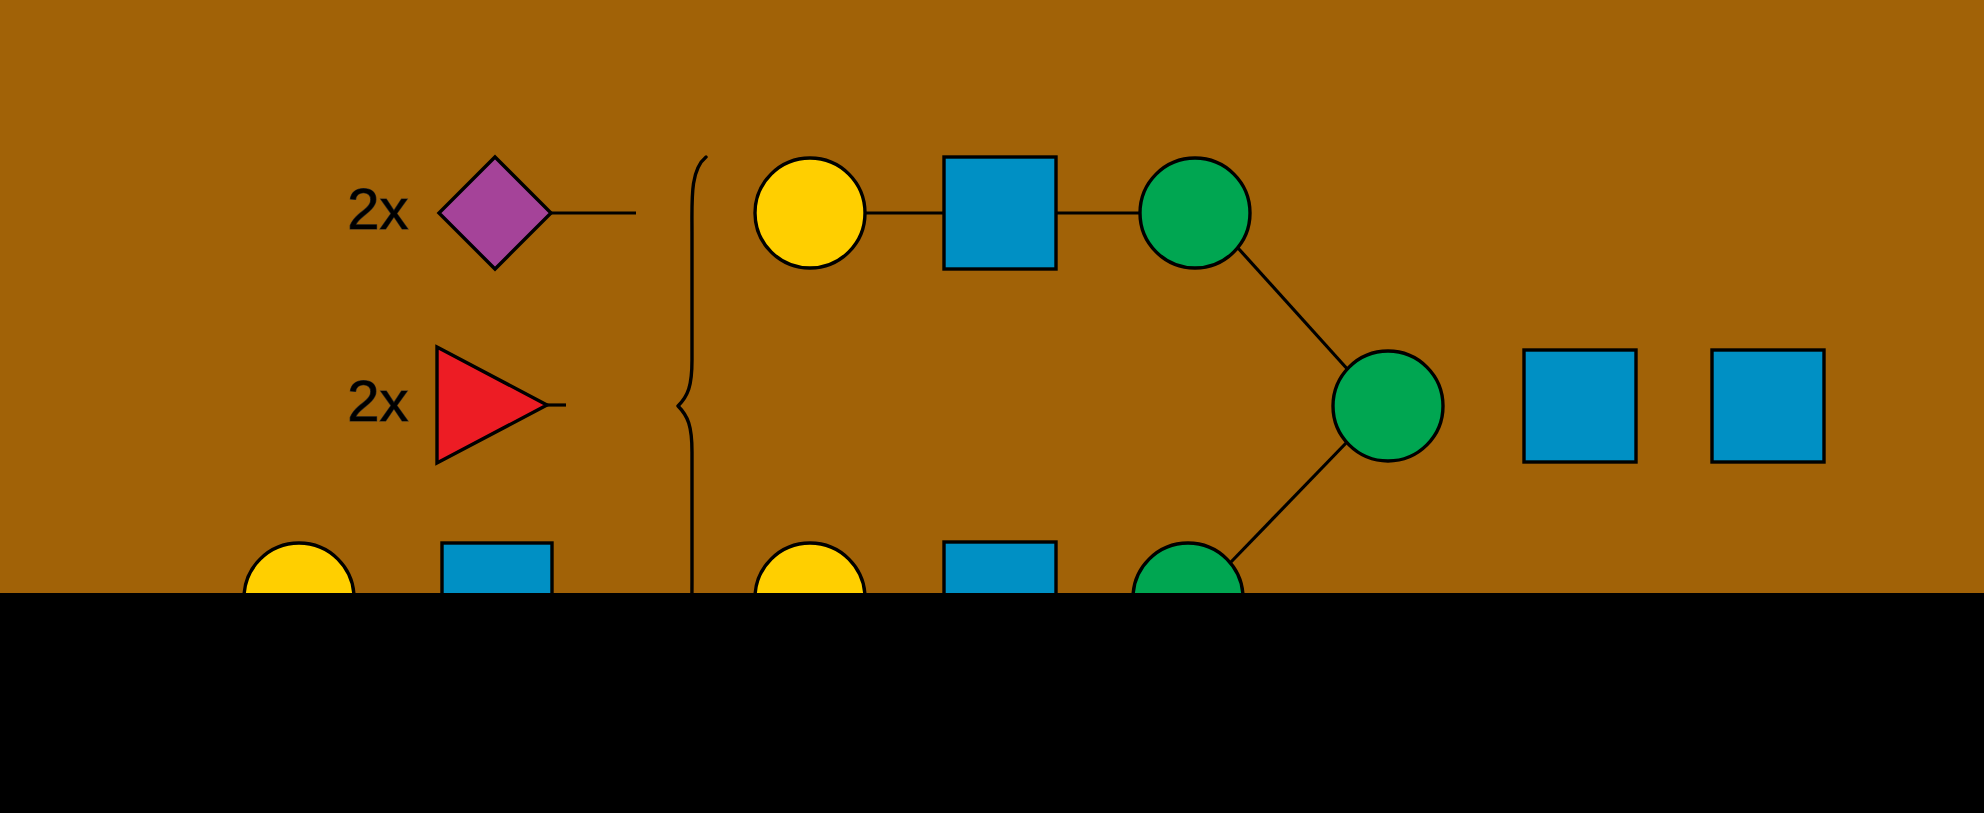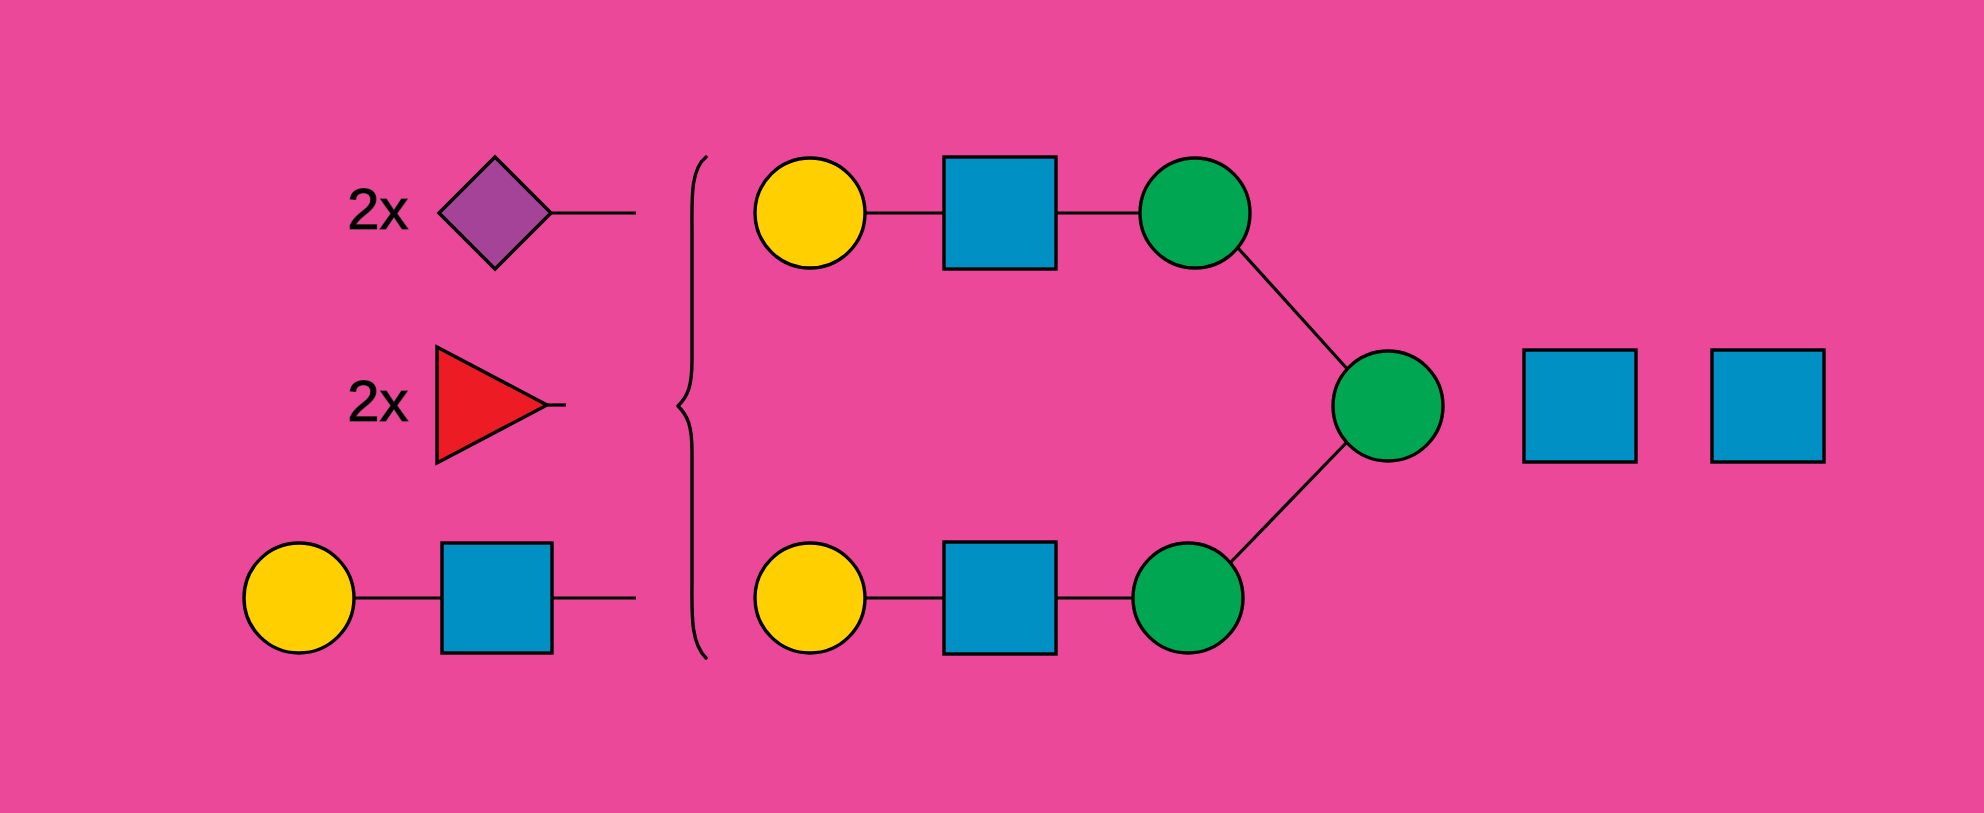--- a/index.html
+++ b/index.html
@@ -7,22 +7,22 @@
     margin: 0;
     padding: 0;
     background: #000000;
   }
   body {
     font-family: "Liberation Sans", sans-serif;
   }
   #canvas {
     position: relative;
     width: 1984px;
-    height: 813px;
-    background: #ec4899;
+    height: 593px;
+    background: #a16207;
     overflow: hidden;
     text-align: center;
   }
   #glycan-svg {
     position: absolute;
     top: 0;
     left: 0;
     width: 1984px;
     height: 813px;
     display: block;

